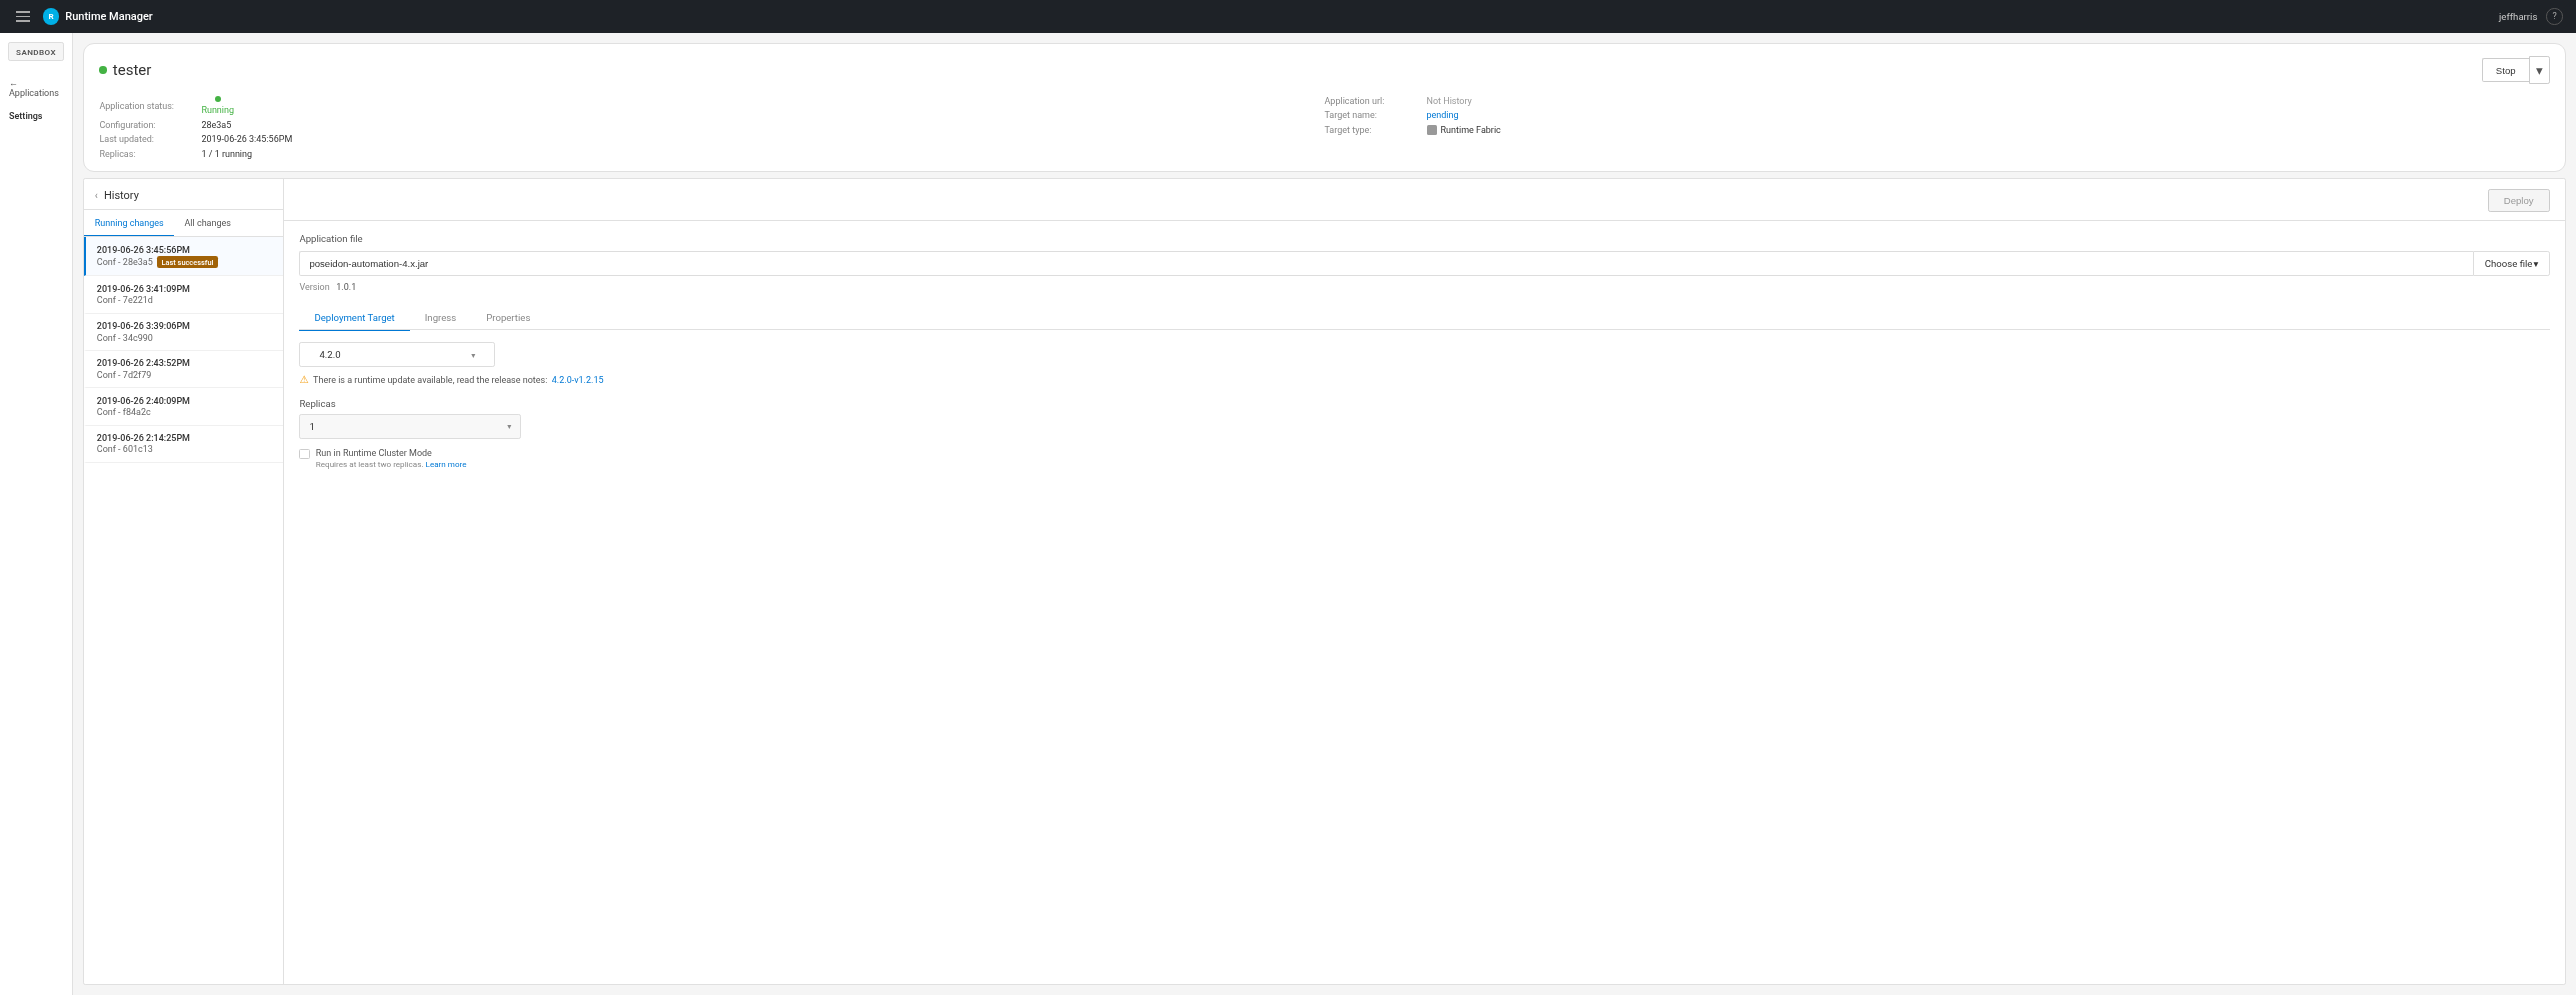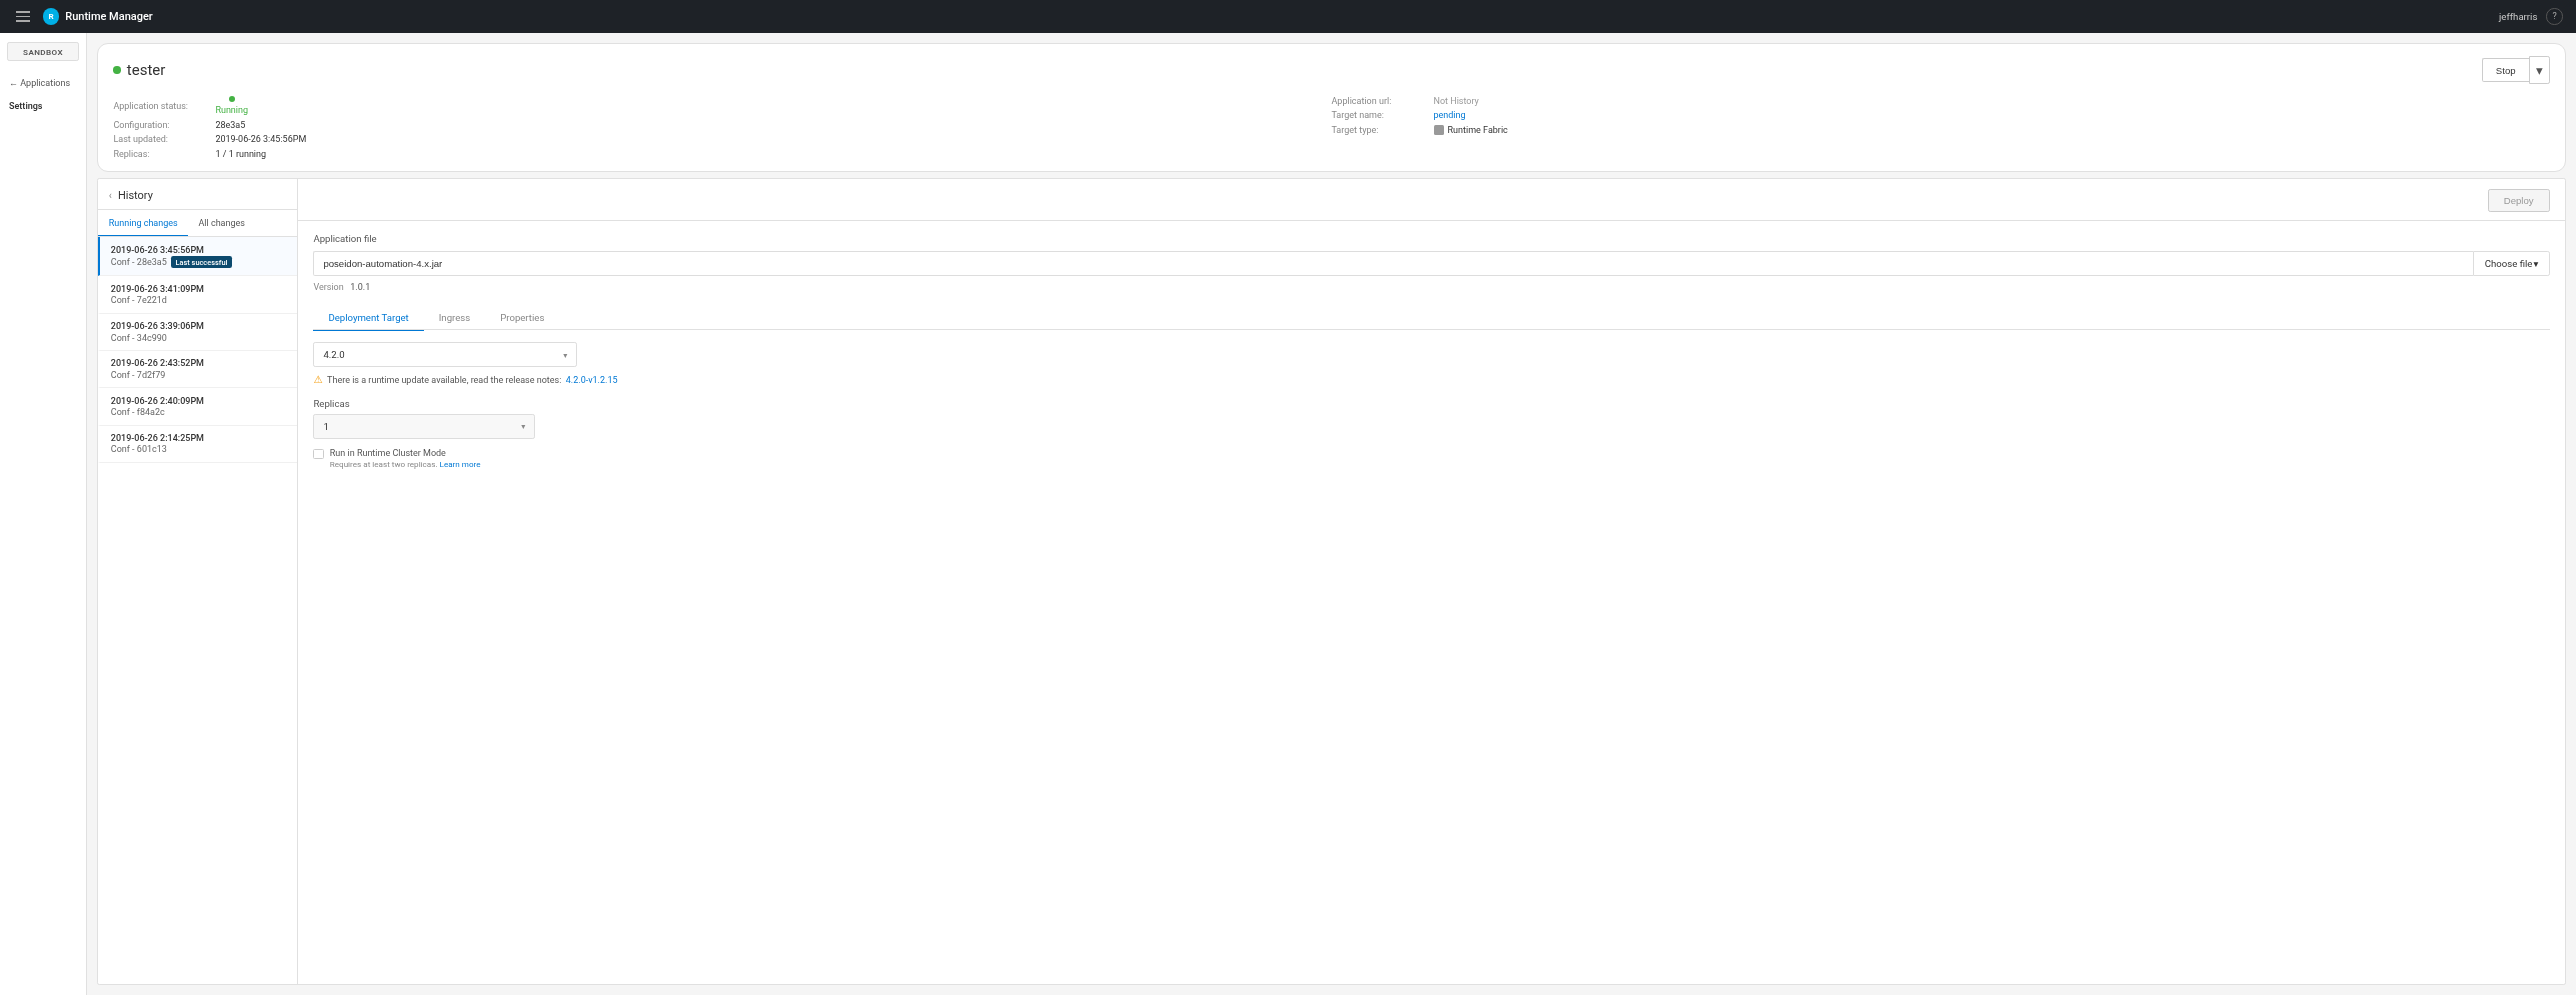--- a/index.html
+++ b/index.html
@@ -22,27 +22,28 @@
     .hamburger { display: flex; flex-direction: column; gap: 3px; cursor: pointer; padding: 3px; }
     .hamburger span { display: block; width: 13.3px; height: 1.5px; background: #aaa; }
     .top-nav-right { display: flex; align-items: center; gap: 9px; color: #ccc; font-size: 9.6px; }
     .help-btn { width: 16.3px; height: 16.3px; border: 0.7px solid #555; border-radius: 50%; display: flex; align-items: center; justify-content: center; color: #aaa; font-size: 9px; cursor: pointer; }
 
     
     .main-layout { display: flex; flex: 1; overflow: hidden; }
 
     
     .sidebar {
-      width: 87px;
+      width: 73px;
       background: #fff;
       border-right: 0.7px solid #e0e0e0;
       display: flex;
       flex-direction: column;
       padding: 0;
       flex-shrink: 0;
+      align-items: center;
     }
     .sidebar-env-badge {
       background: #f5f5f5;
       border: 0.7px solid #ddd;
       border-radius: 2.2px;
       padding: 3.7px 7.4px;
       margin: 9px 7.4px 6px;
       text-align: center;
       font-size: 8.1px;
       font-weight: 600;
@@ -172,21 +173,21 @@
       cursor: pointer;
       border-bottom: 0.7px solid #f0f0f0;
     }
     .history-item.selected {
       border-left: 2.2px solid #0078d4;
       background: #f8fbff;
     }
     .history-item-date { font-size: 9px; color: #333; font-weight: 500; }
     .history-item-conf { font-size: 9px; color: #666; display: flex; align-items: center; gap: 4.4px; margin-top: 1.5px; }
     .badge-success {
-      background: #0c4a6e;
+      background: #a16207;
       color: #fff;
       font-size: 7.4px;
       padding: 1.5px 4.4px;
       border-radius: 2.2px;
       font-weight: 500;
     }
 
     
     .deploy-panel {
       flex: 1;
@@ -258,24 +259,24 @@
       margin-bottom: -1.5px;
     }
     .sub-tab.active {
       color: #0078d4;
       border-bottom: 1.5px solid #0078d4;
     }
 
     
     .field-label { font-size: 9.6px; color: #555; margin-bottom: 4.4px; }
     .select-field {
-      width: 264px;
+      width: 196px;
       border: 0.7px solid #ddd;
       border-radius: 2.2px;
-      padding: 6px 9px;
+      padding: 6px 19px;
       font-size: 9.6px;
       color: #333;
       background: #fff;
       display: flex;
       align-items: center;
       justify-content: space-between;
       cursor: pointer;
       margin-bottom: 6px;
     }
     .select-caret { color: #888; font-size: 8.1px; }

